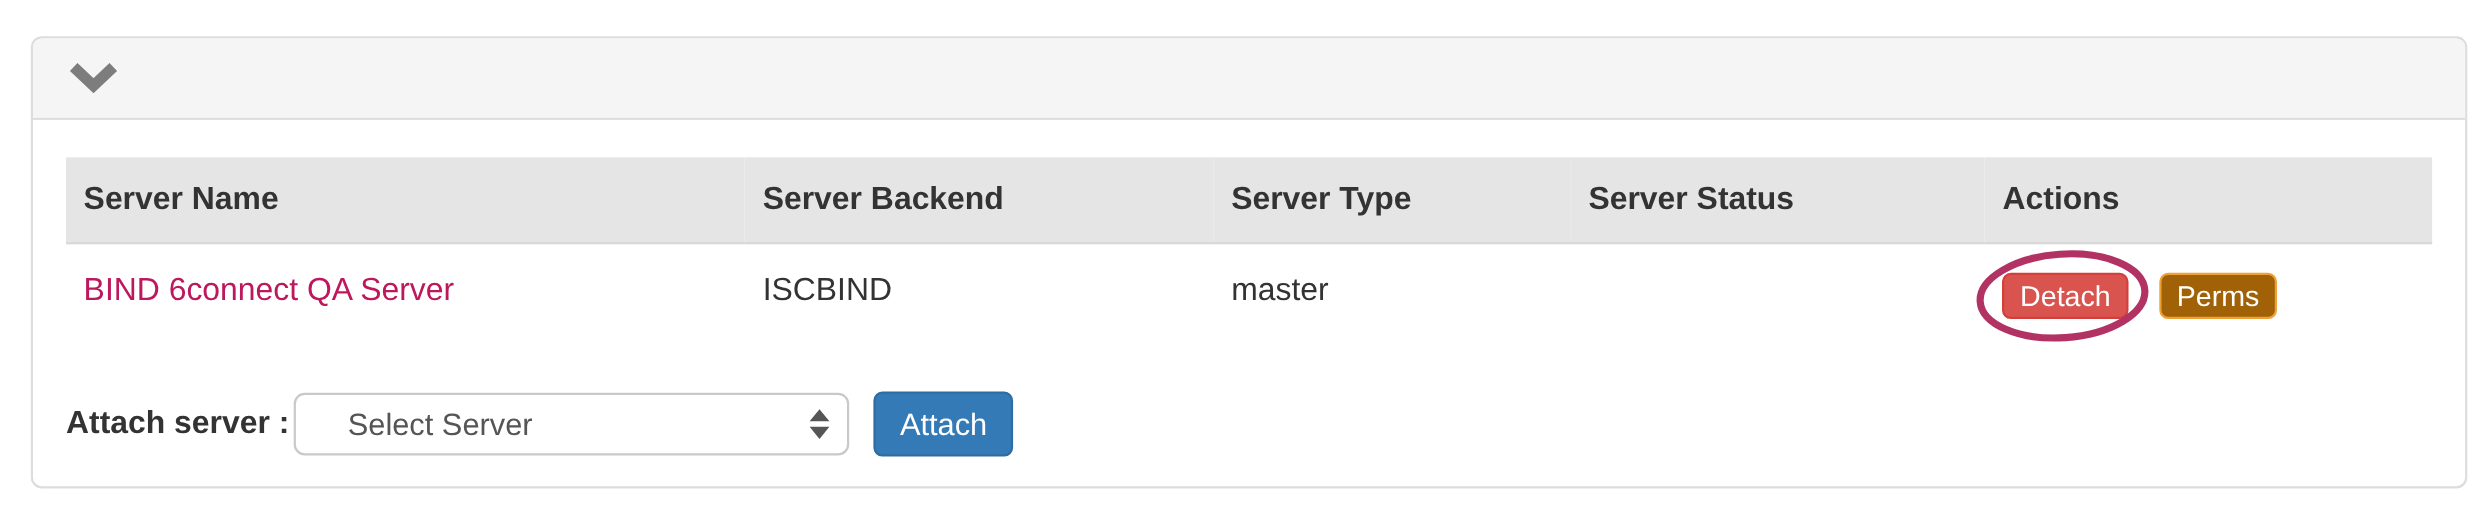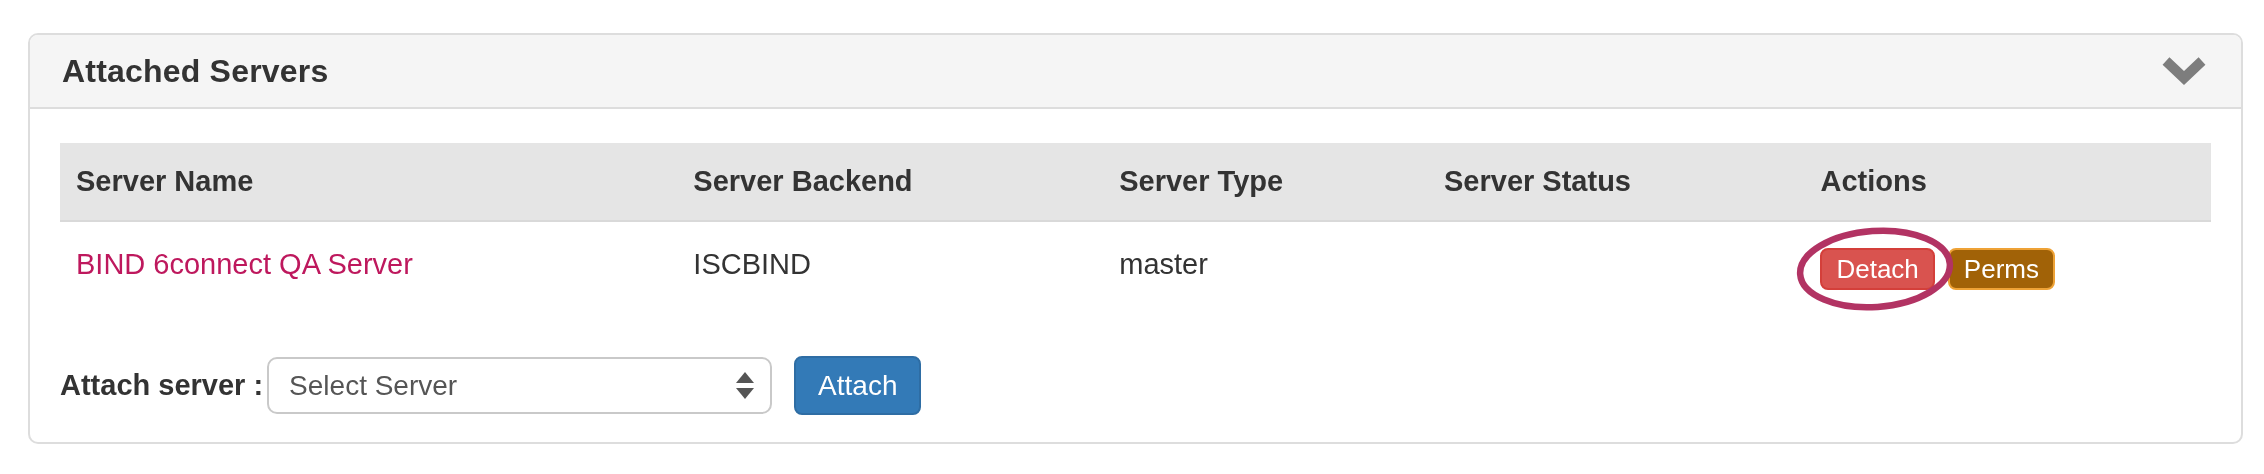--- a/index.html
+++ b/index.html
@@ -25,44 +25,43 @@
                       vertical-align:top; }
   a.server-link { color:#be185d; text-decoration:none; cursor:pointer; }
 
   .btn { display:inline-block; border-radius:8px; font-size:26px; line-height:28px;
          color:#fff; padding:5px 14px; border:2px solid transparent; cursor:pointer;
          font-family:inherit; white-space:nowrap; }
   .btn-danger  { background:#d9534f; border-color:#d43f3a; }
   .btn-warning { background:#a16207; border-color:#eea236; }
   .btn-primary { background:#337ab7; border-color:#2e6da4; }
 
-  .actions-wrap { position:relative; display:inline-flex; align-items:center; gap:13px; }
+  .actions-wrap { position:relative; display:inline-flex; align-items:center; gap:28px; }
   .annotation-svg { position:absolute; left:-26px; top:-23px; pointer-events:none; }
 
   .attach-row { display:flex; align-items:center; margin-top:20px; }
   .attach-label { font-size:29px; font-weight:bold; color:#333; margin-right:4px; }
   .select-box { width:505px; height:57px; background:#fff; border:2px solid #c9c9c9;
                 border-radius:10px; display:flex; align-items:center;
                 justify-content:space-between; padding:0 16px 0 20px; cursor:pointer; }
-  .select-value { font-size:28px; color:#555; }
+  .select-value { font-size:28px; color:#555;margin-left:27px; }
   .stepper { display:flex; flex-direction:column; align-items:center; gap:5px; }
   .tri-up   { width:0; height:0; border-left:9px solid transparent;
               border-right:9px solid transparent; border-bottom:11px solid #555; }
   .tri-down { width:0; height:0; border-left:9px solid transparent;
               border-right:9px solid transparent; border-top:11px solid #555; }
   .attach-btn { margin-left:22px; height:59px; padding:0 22px; font-size:28px;
                 border-radius:8px; }
 </style>
 </head>
 <body>
 
 <div class="panel">
 
   <div class="panel-heading">
-    <div class="panel-title">Attached Servers</div>
     <div class="chevron-wrap">
       <svg width="44" height="28" viewBox="0 0 44 28">
         <polyline points="4,4 22,21 40,4" fill="none" stroke="#7d7d7d" stroke-width="10" stroke-linecap="butt" stroke-linejoin="miter"></polyline>
       </svg>
     </div>
   </div>
 
   <div class="panel-body">
 
     <table class="servers-table">

